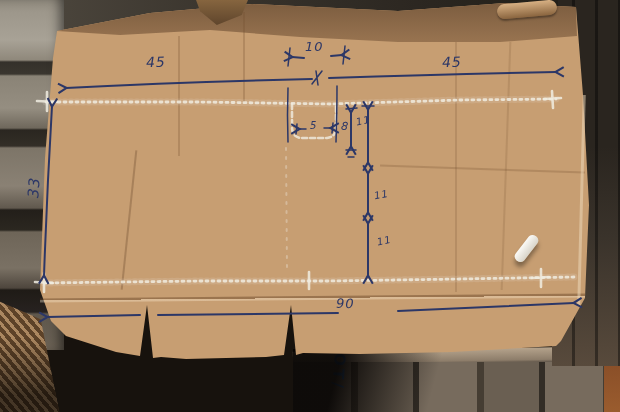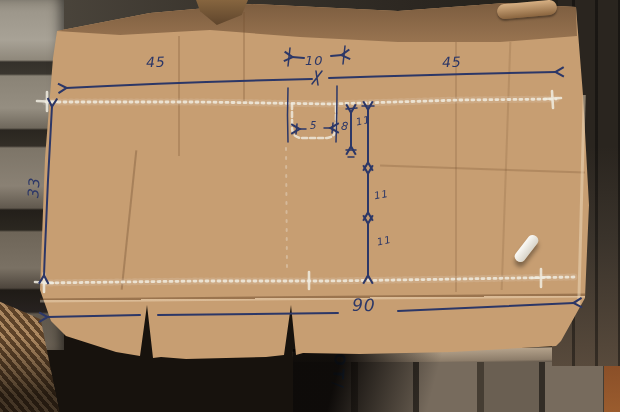--- a/index.html
+++ b/index.html
@@ -75,29 +75,29 @@
   
   svg.draw{left:0;top:0;}
   .ink{stroke:var(--ink);fill:none;stroke-width:2;stroke-linecap:round;}
   .ink-thin{stroke-width:1.5;}
   .chalk{stroke:var(--chalk);fill:none;stroke-linecap:round;}
   .ah{stroke:var(--ink);fill:none;stroke-width:1.7;}
 
   
   .lbl{color:var(--ink);font-style:italic;letter-spacing:1px;line-height:1;white-space:nowrap;}
   .lbl-45L{left:146px;top:55px;font-size:14px;transform:rotate(-2deg);}
-  .lbl-10 {left:305px;top:54px;font-size:13px;}
+  .lbl-10 {left:305px;top:40px;font-size:13px;}
   .lbl-45R{left:442px;top:55px;font-size:14px;transform:rotate(-2deg);}
   .lbl-33 {left:24px;top:180px;font-size:15px;transform:rotate(-86deg);}
   .lbl-5  {left:310px;top:121px;font-size:10px;}
   .lbl-8  {left:341px;top:121px;font-size:11px;transform:rotate(6deg);}
   .lbl-11a{left:356px;top:116px;font-size:10px;transform:rotate(-12deg);}
   .lbl-11b{left:374px;top:190px;font-size:10px;transform:rotate(-10deg);}
   .lbl-11c{left:377px;top:236px;font-size:10px;transform:rotate(-12deg);}
-  .lbl-90 {left:352px;top:297px;font-size:17px;transform:rotate(1deg);}
+  .lbl-90 {left:336px;top:297px;font-size:13px;transform:rotate(1deg);}
 </style>
 </head>
 <body>
 
 <div class="photo">
 
   <div class="ground"></div>
   <div class="pallet-bottom">
     <div class="edge"></div>
     <div class="planks"></div>

